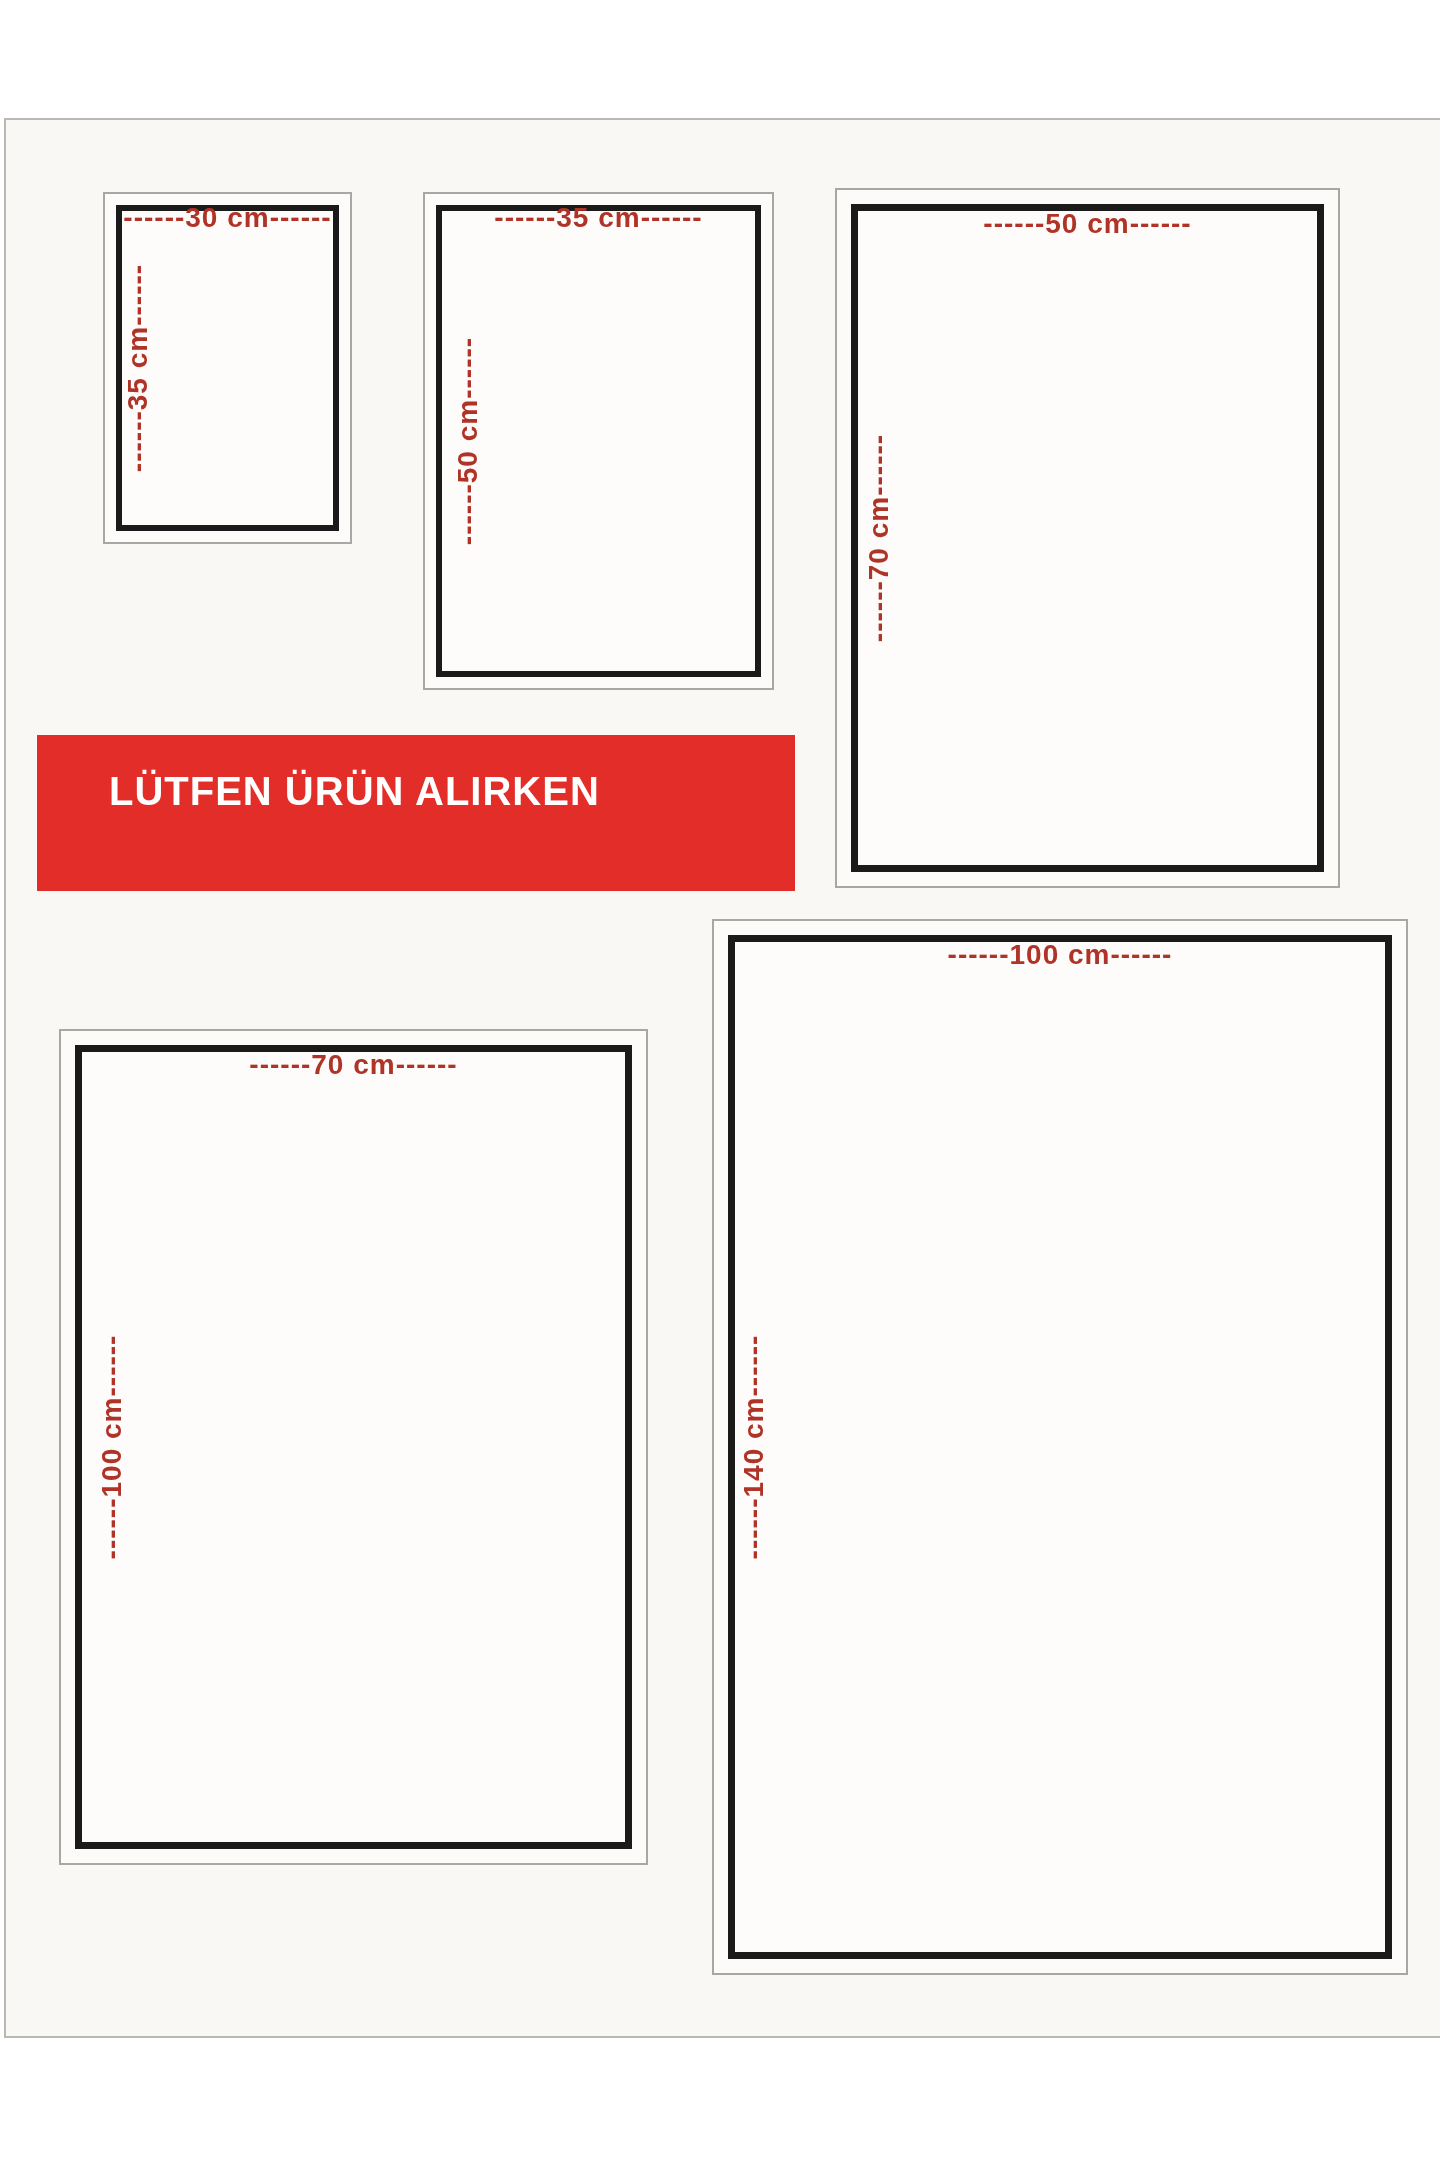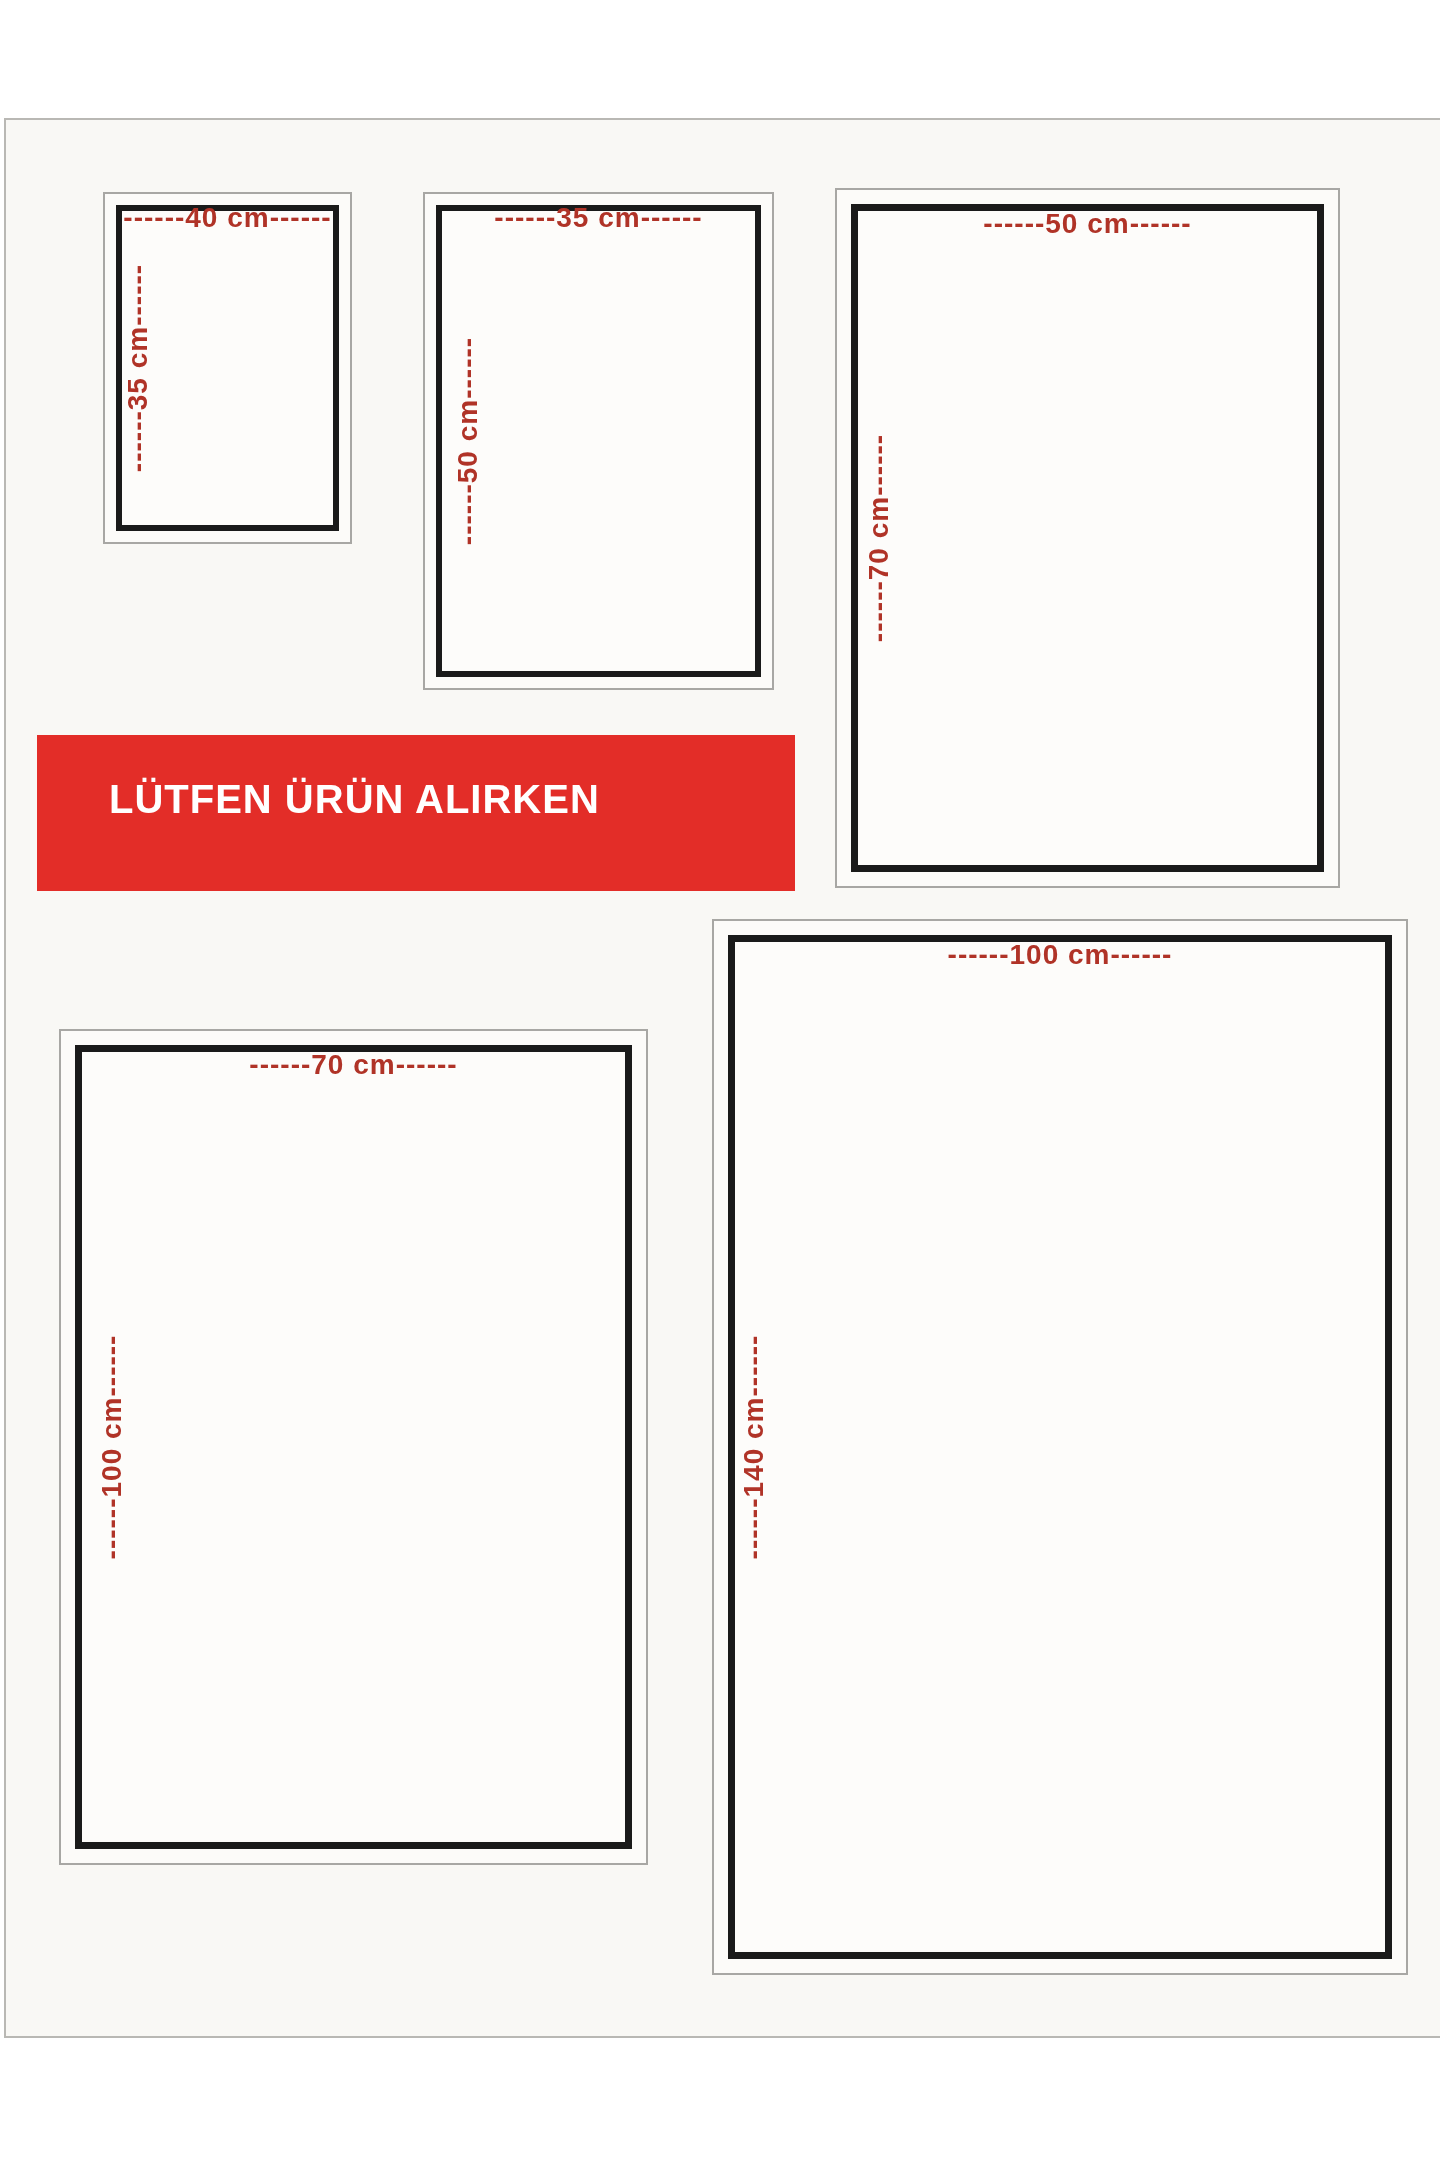--- a/index.html
+++ b/index.html
@@ -67,37 +67,37 @@
   .box3 .v-label { left: 42px; }
   .box4 .v-label { left: 51px; }
   .box5 .v-label { left: 40px; }
 
   .banner {
     position: absolute;
     left: 37px; top: 735px;
     width: 758px; height: 156px;
     background: #e32d28;
     box-sizing: border-box;
-    padding: 36px 0 0 72px;
+    padding: 28px 0 0 72px;
     color: #ffffff;
     font-weight: bold;
     font-size: 40px;
     line-height: 57px;
     letter-spacing: 1px;
     white-space: nowrap;
   }
 </style>
 </head>
 <body>
 
 <div class="page-frame"></div>
 
 <div class="size-box box1">
   <div class="inner"></div>
-  <div class="h-label">------40 cm------</div>
+  <div class="h-label">------30 cm------</div>
   <div class="v-label">------35 cm------</div>
 </div>
 
 <div class="size-box box2">
   <div class="inner"></div>
   <div class="h-label">------35 cm------</div>
   <div class="v-label">------50 cm------</div>
 </div>
 
 <div class="size-box lg box3">

